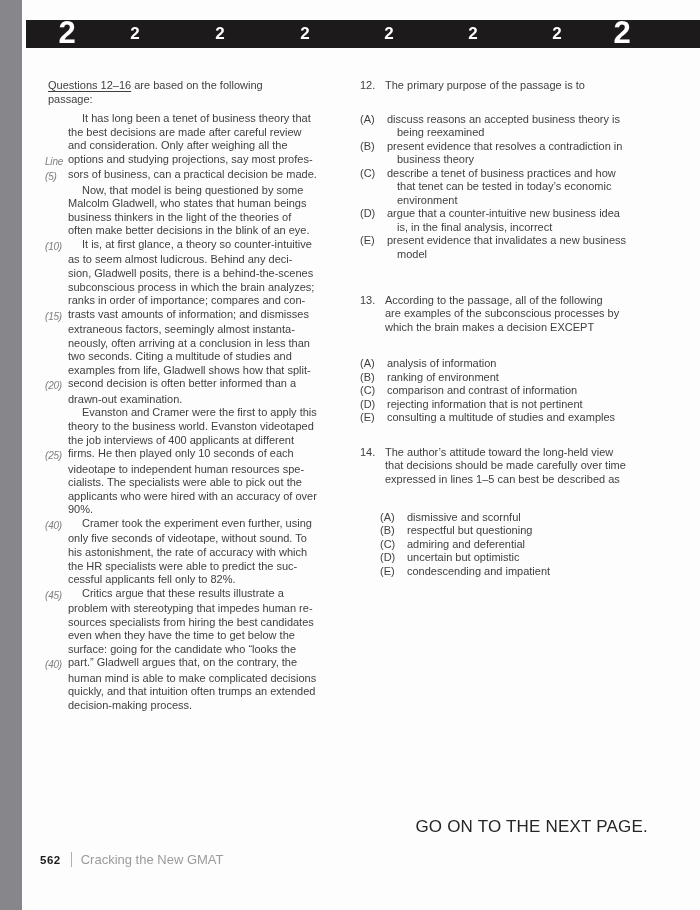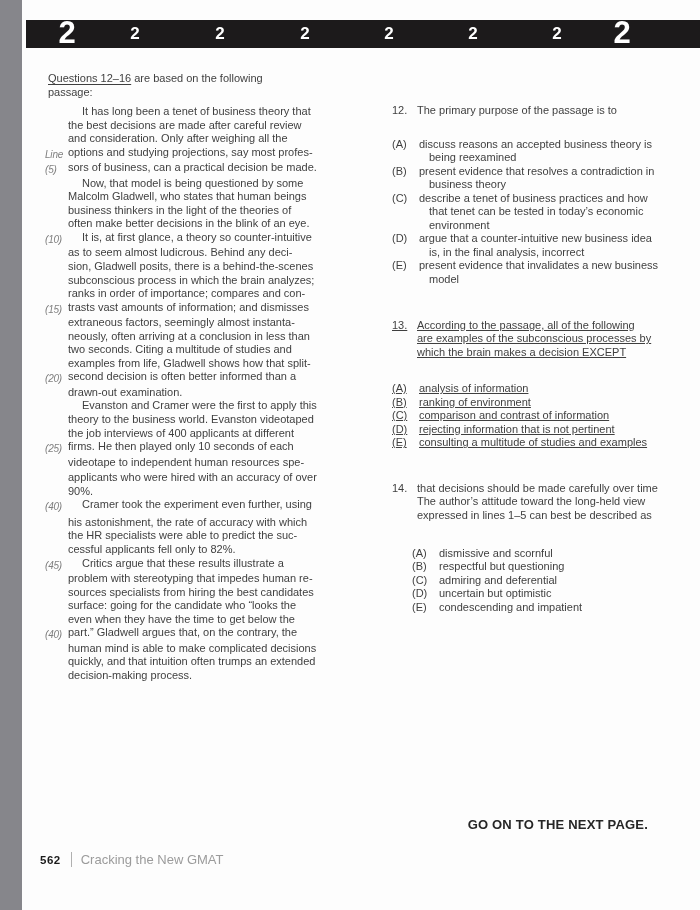--- a/index.html
+++ b/index.html
@@ -11,52 +11,52 @@
     -webkit-font-smoothing:antialiased;
   }
   .side-strip { position:absolute; left:0; top:0; width:22px; height:910px; }
   .header-bar { position:absolute; left:26px; right:0; top:20px; height:28px; }
   .tab {
     position:absolute; top:50%; transform:translate(-50%,-54%);
     color:#ffffff; font-weight:bold; font-size:17px; line-height:1;
   }
   .tab.big { font-size:31px; }
 
-  .content { position:absolute; left:45px; top:72px; width:615px; display:flex;gap:32px; }
+  .content { position:absolute; left:45px; top:79px; width:615px; display:flex; }
   .col-left  { width:307px; flex:none; }
   .col-right { width:300px; flex:none; margin-left:8px; }
 
   .intro { font-size:11px; line-height:13.5px; margin-left:3px; margin-bottom:6px; }
   .intro .u { text-decoration:underline; text-underline-offset:2px; }
 
   .p-line { display:flex; font-size:11px; line-height:13.55px; }
   .p-num  { width:23px; flex:none; font-style:italic; font-size:10px; color:#808080; padding-top:2px; letter-spacing:-0.2px; }
   .p-text { flex:none; white-space:nowrap; }
   .p-text.ind { padding-left:14px; }
 
   .question { font-size:11px; line-height:13.55px; }
-  .question:nth-of-type(2) { margin-top:32px;text-decoration:underline; }
+  .question:nth-of-type(2) { margin-top:32px; }
   .question:nth-of-type(3) { margin-top:21px; }
-  .q-head { display:flex;margin-top:32px; }
+  .q-head { display:flex; }
   .q-no { width:25px; flex:none; }
   .q-stem { flex:1; }
   .q-stem-line { white-space:nowrap; }
   .q-options { margin-top:20px; }
   .question:nth-of-type(2) .q-options { margin-top:23px; }
   .question:nth-of-type(3) .q-options { margin-top:24px; }
   .q-options.deep { padding-left:20px; }
   .opt { display:flex; }
   .opt-letter { width:27px; flex:none; }
   .opt-text { flex:1; }
   .opt-line { white-space:nowrap; }
   .opt-line.cont { padding-left:10px; }
 
   .go-on {
     position:absolute; top:817px; right:52px;
-    font-weight:bold; font-size:13px; color:#262626; letter-spacing:0.2px;
+    font-weight:normal; font-size:17px; color:#262626; letter-spacing:0.2px;
   }
   .footer { position:absolute; left:40px; top:852px; display:flex; align-items:center;justify-content:space-between; }
   .footer .pg { font-weight:bold; font-size:11.5px; color:#1c1c1c; letter-spacing:0.5px; }
   .footer .div { width:1px; height:15px; background:#b0b0b0; margin:0 9px 0 10px; }
   .footer .bk { font-size:13px; color:#9b9b9b; }
 </style>
 </head>
 <body>
 
 <div class="side-strip" style="background: rgb(134, 134, 139);"></div>
@@ -178,35 +178,37 @@
         <div class="p-line">
           <span class="p-num">(25)</span>
           <span class="p-text">firms.  He then played only 10 seconds of each</span>
         </div>
         <div class="p-line">
           <span class="p-num"></span>
           <span class="p-text">videotape to independent human resources spe-</span>
         </div>
         <div class="p-line">
           <span class="p-num"></span>
+          <span class="p-text">cialists.  The specialists were able to pick out the</span>
         </div>
         <div class="p-line">
           <span class="p-num"></span>
           <span class="p-text">applicants who were hired with an accuracy of over</span>
         </div>
         <div class="p-line">
           <span class="p-num"></span>
           <span class="p-text">90%.</span>
         </div>
         <div class="p-line">
           <span class="p-num">(40)</span>
           <span class="p-text ind">Cramer took the experiment even further, using</span>
         </div>
         <div class="p-line">
           <span class="p-num"></span>
+          <span class="p-text">only five seconds of videotape, without sound.  To</span>
         </div>
         <div class="p-line">
           <span class="p-num"></span>
           <span class="p-text">his astonishment, the rate of accuracy with which</span>
         </div>
         <div class="p-line">
           <span class="p-num"></span>
           <span class="p-text">the HR specialists were able to predict the suc-</span>
         </div>
         <div class="p-line">
@@ -220,25 +222,25 @@
         <div class="p-line">
           <span class="p-num"></span>
           <span class="p-text">problem with stereotyping that impedes human re-</span>
         </div>
         <div class="p-line">
           <span class="p-num"></span>
           <span class="p-text">sources specialists from hiring the best candidates</span>
         </div>
         <div class="p-line">
           <span class="p-num"></span>
+          <span class="p-text">even when they have the time to get below the</span>
+        </div>
+        <div class="p-line">
+          <span class="p-num"></span>
           <span class="p-text">surface: going for the candidate who “looks the</span>
-        </div>
-        <div class="p-line">
-          <span class="p-num"></span>
-          <span class="p-text">even when they have the time to get below the</span>
         </div>
         <div class="p-line">
           <span class="p-num">(40)</span>
           <span class="p-text">part.”  Gladwell argues that, on the contrary, the</span>
         </div>
         <div class="p-line">
           <span class="p-num"></span>
           <span class="p-text">human mind is able to make complicated decisions</span>
         </div>
         <div class="p-line">
@@ -339,22 +341,22 @@
               <div class="opt-text">
                 <div class="opt-line">consulting a multitude of studies and examples</div>
               </div>
             </div>
           </div>
         </div>
         <div class="question">
           <div class="q-head">
             <span class="q-no">14.</span>
             <div class="q-stem">
+              <div class="q-stem-line">The author’s attitude toward the long-held view</div>
               <div class="q-stem-line">that decisions should be made carefully over time</div>
-              <div class="q-stem-line">The author’s attitude toward the long-held view</div>
               <div class="q-stem-line">expressed in lines 1–5 can best be described as</div>
             </div>
           </div>
           <div class="q-options deep">
             <div class="opt">
               <span class="opt-letter">(A)</span>
               <div class="opt-text">
                 <div class="opt-line">dismissive and scornful</div>
               </div>
             </div>

